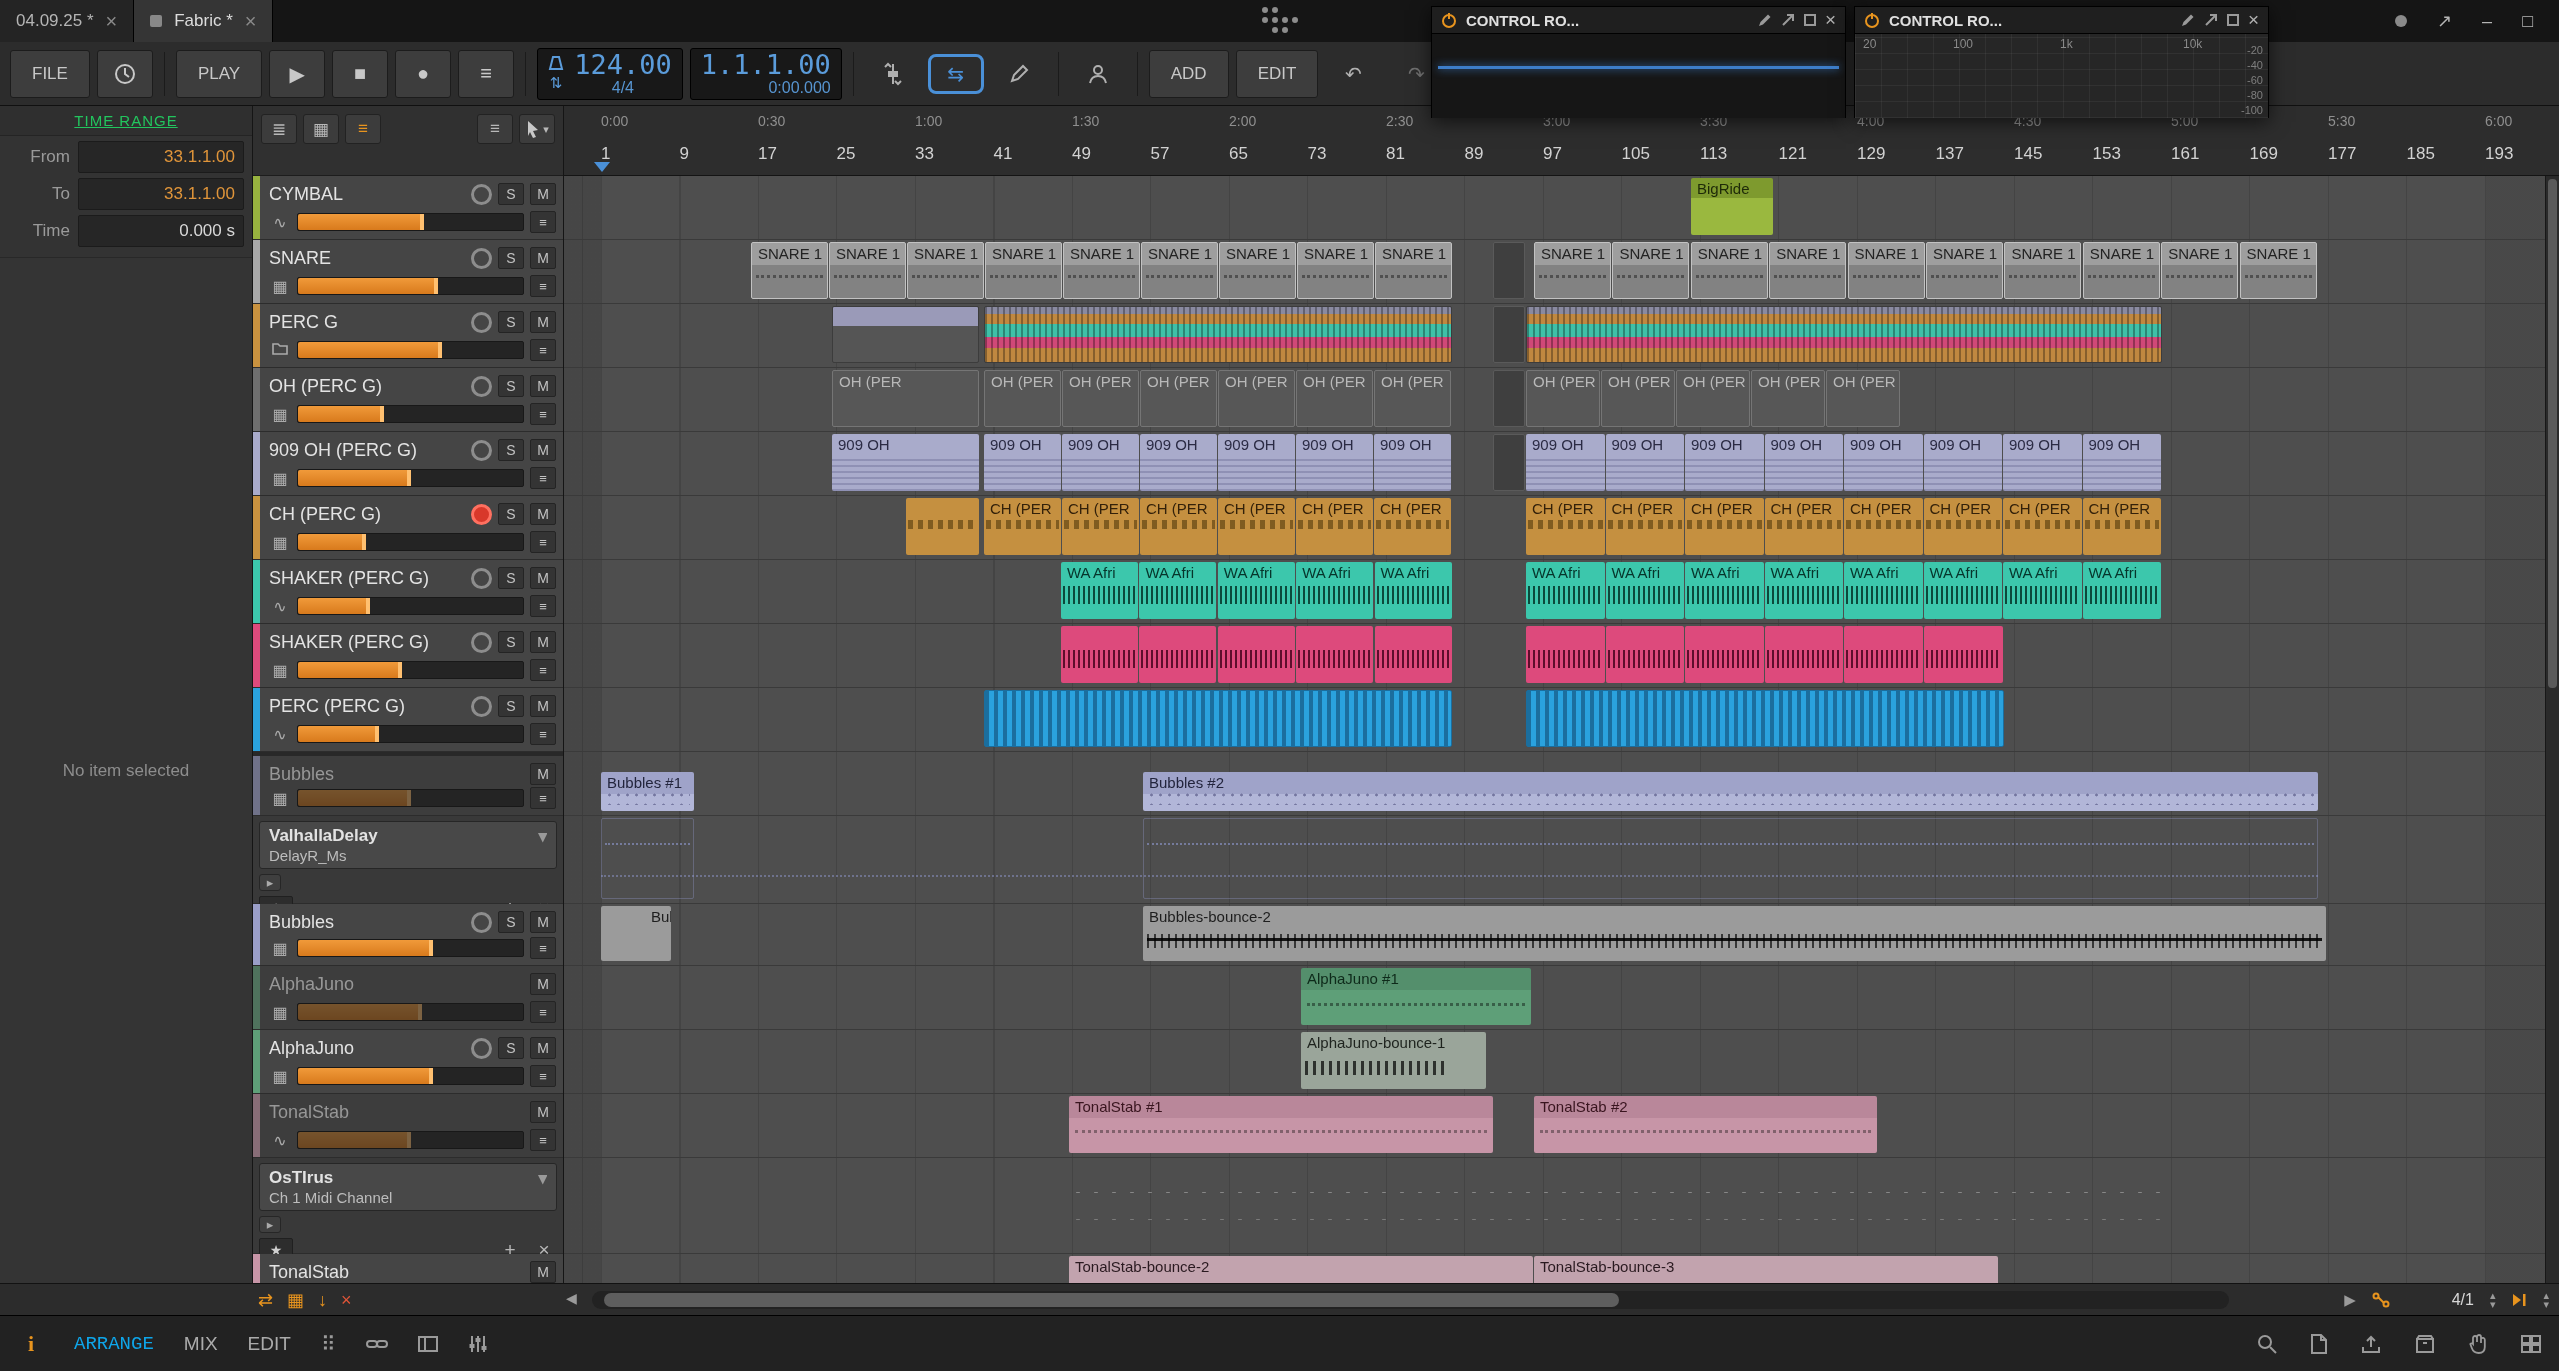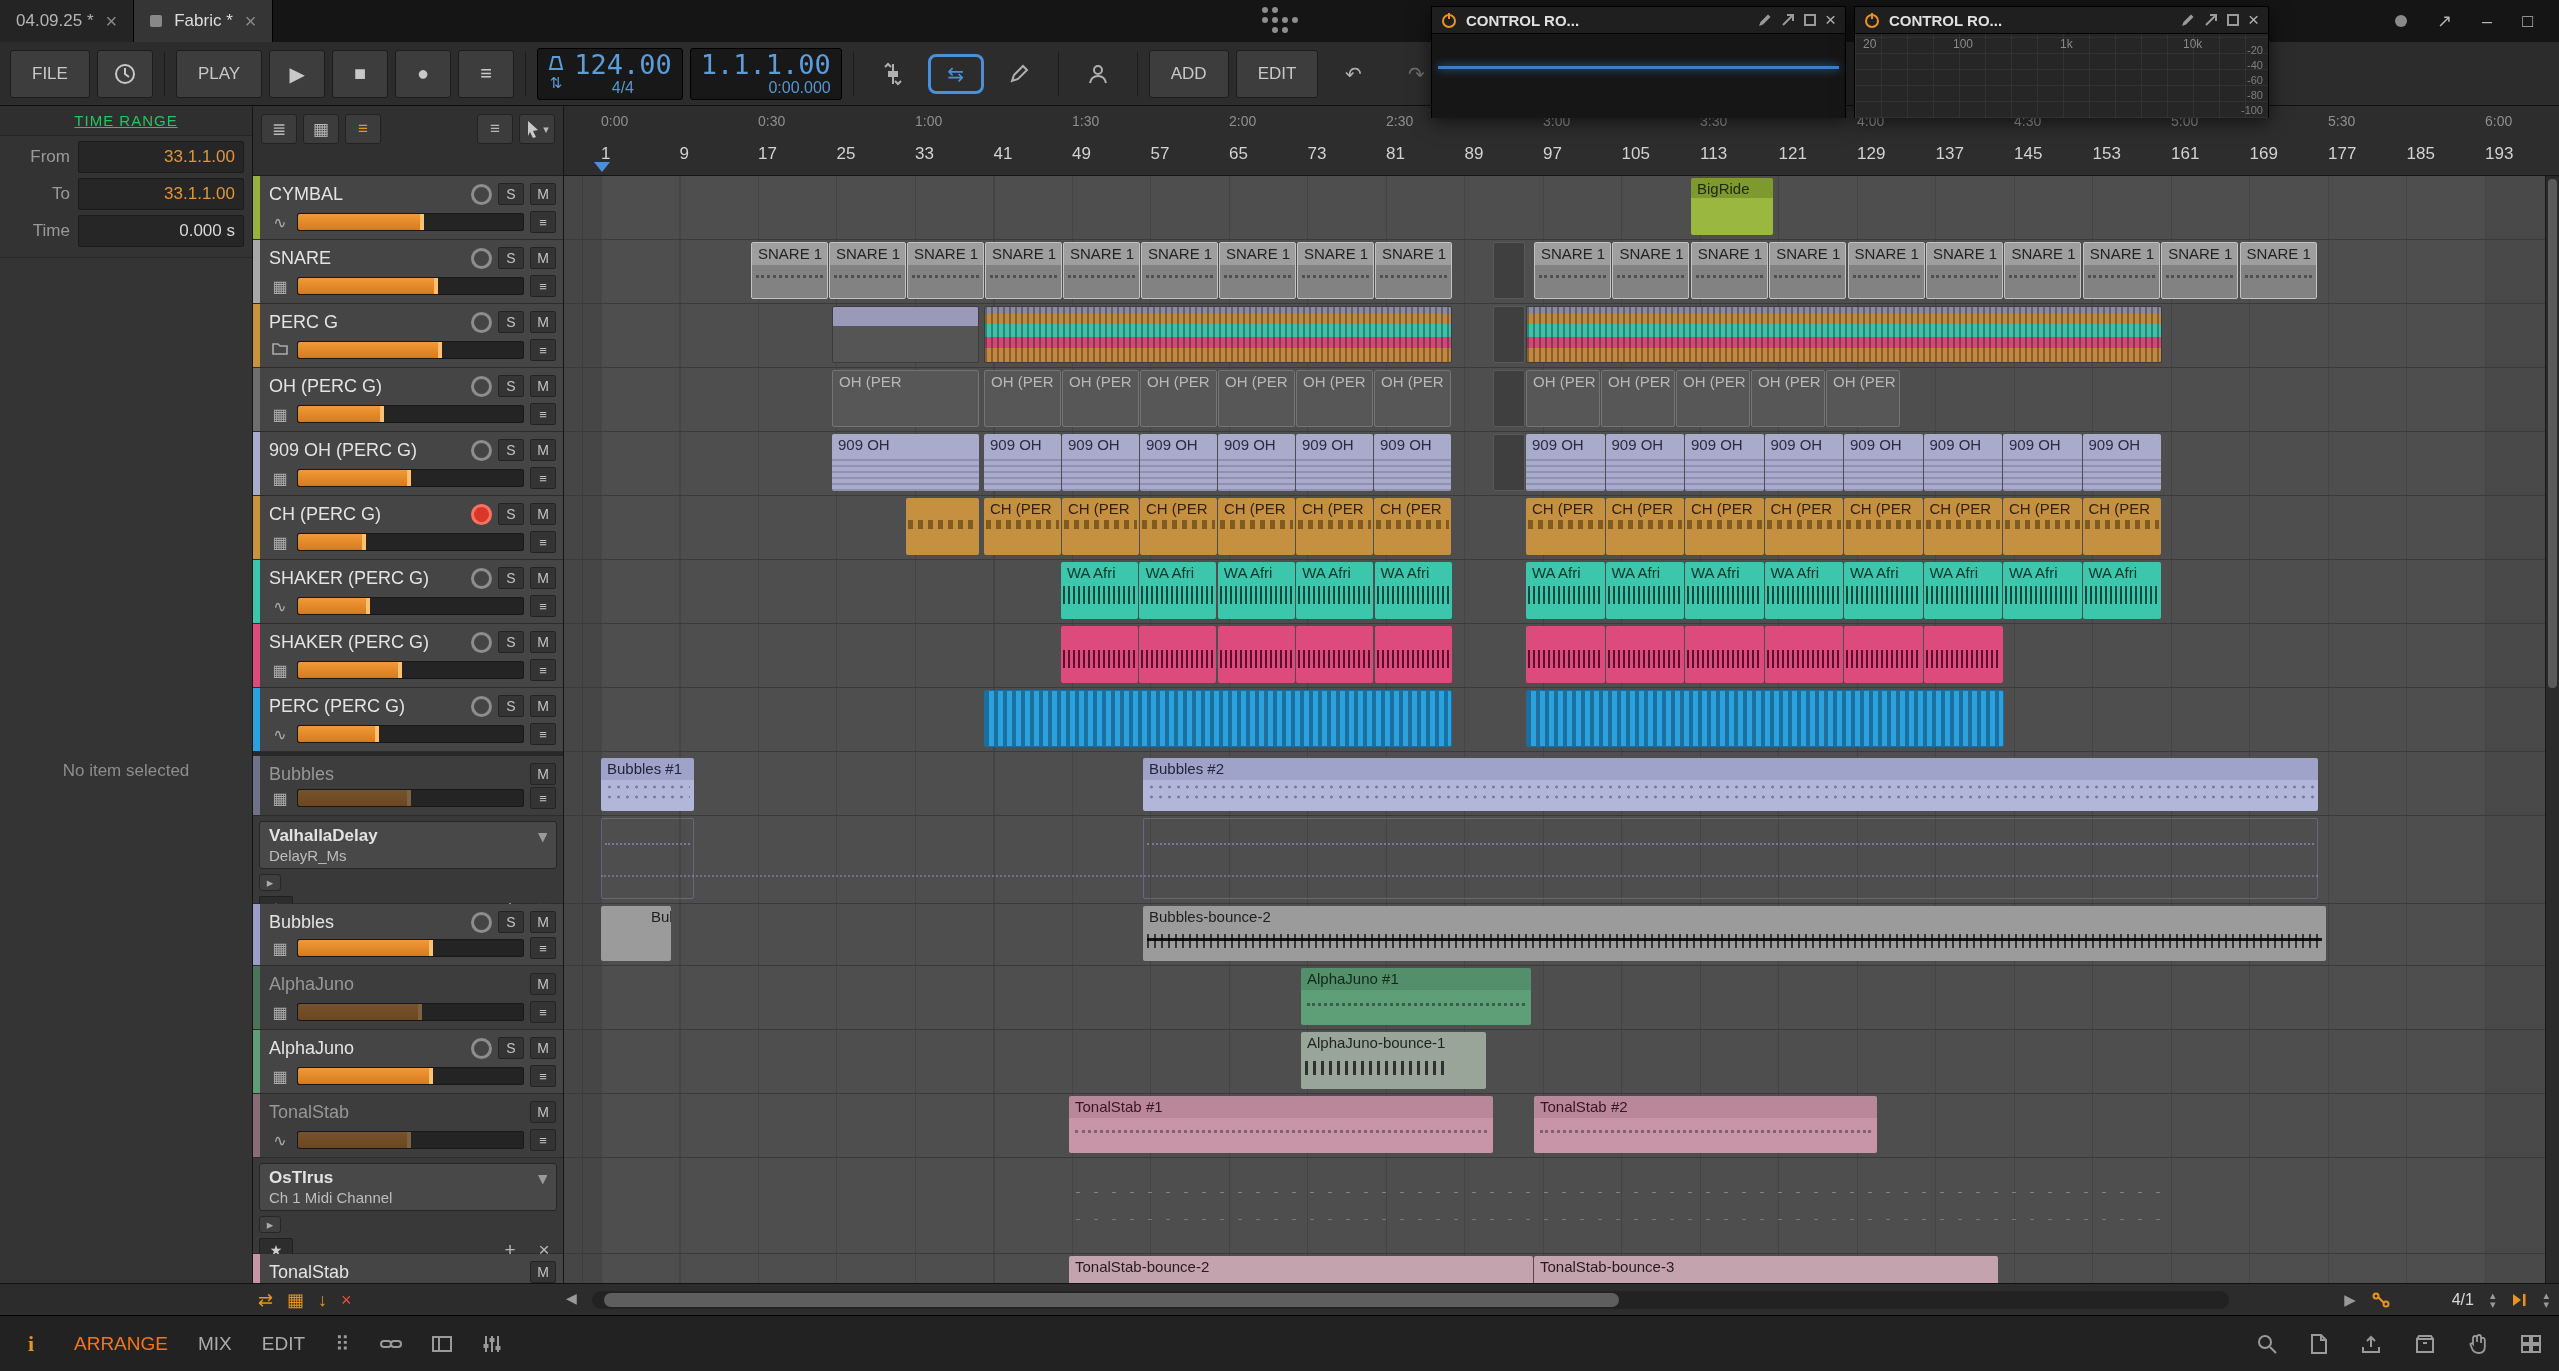--- a/index.html
+++ b/index.html
@@ -123,21 +123,21 @@
   .tan { background:#c59040; color:#33210a; }
   .tan::after { content:""; position:absolute; left:2px; right:2px; top:22px; height:9px;
     background:repeating-linear-gradient(90deg, rgba(60,40,0,.5) 0 5px, transparent 5px 10px); }
   .teal { background:#3cc7ac; color:#06352b; }
   .teal::after { content:""; position:absolute; left:2px; right:2px; top:42%; height:18px;
     background:repeating-linear-gradient(90deg, #0b4a3c 0 2px, transparent 2px 5px); }
   .pink { background:#dd4a7c; color:#3c0a1e; }
   .pink::after { content:""; position:absolute; left:2px; right:2px; top:42%; height:18px;
     background:repeating-linear-gradient(90deg, #5d0e2c 0 2px, transparent 2px 5px); }
   .blue { background:repeating-linear-gradient(90deg, #1b6e9e 0 4px, #2aa2de 4px 9px); border:1px solid #1b6e9e; }
-  .bub { background:linear-gradient(#9fa3c9 0 22px, #b2b6d8 22px); color:#23253d; }
+  .bub { background:linear-gradient(#9fa3c9 0 22px, #b2b6d8 22px); color:#23253d;margin-top:14px; }
   .bub::after { content:""; position:absolute; left:4px; right:4px; top:45%; height:40%;
     background:radial-gradient(rgba(40,40,90,.45) 1px, transparent 1.6px); background-size:9px 10px; }
   .bounce { background:#9b9b9b; color:#1e1e1e; }
   .bounce.wav::before { content:""; position:absolute; left:4px; right:4px; top:58%; border-top:3px solid #141414; }
   .bounce.wav::after { content:""; position:absolute; left:4px; right:4px; top:50%; height:14px;
     background:repeating-linear-gradient(90deg, rgba(0,0,0,.65) 0 2px, transparent 2px 7px); }
   .green { background:linear-gradient(#548f6c 0 22px, #5e9f78 22px); color:#0e2a1a; }
   .green::after { content:""; position:absolute; left:6px; right:6px; top:62%; border-top:3px dotted rgba(0,0,0,.4); }
   .greenb { background:#9aa59a; color:#1e231e; }
   .greenb.wav::after { content:""; position:absolute; left:4px; width:140px; top:50%; height:14px;
@@ -169,21 +169,21 @@
   .harrow { position:absolute; left:566px; top:6px; color:#9a9a9a; font-size:14px; }
   .htrack { position:absolute; left:592px; right:330px; top:7px; height:18px; background:#222; border-radius:9px; }
   .hthumb { position:absolute; left:12px; width:62%; top:2px; bottom:2px; background:#5e5e5e; border-radius:7px; }
   .hr { position:absolute; right:10px; top:0; height:32px; display:flex; align-items:center; gap:16px; color:#9a9a9a; font-size:15px; }
   .updown { display:flex; flex-direction:column; line-height:9px; font-size:11px; color:#9a9a9a; }
   .zoomv { color:#d8d8d8; font-size:16px; }
 
   .statusbar { height:56px; background:#222; border-top:1px solid #000; display:flex; align-items:center; padding:0 18px; gap:30px; }
   .sb-info { color:#e8941e; font-size:22px; font-weight:bold; font-family:"Liberation Serif", serif; width:26px; text-align:center; }
   .sb-tab { font-size:19px; color:#ababab; }
-  .sb-tab.active { color:#f97316; }
+  .sb-tab.active { color:#0ea5e9;font-family:Liberation Mono, monospace; }
   .sb-ic { color:#9a9a9a; font-size:20px; display:flex; align-items:center; }
   .sb-right { margin-left:auto; display:flex; align-items:center; gap:34px; }
   svg.ic { display:block; }
 
   
   .pwin { position:absolute; top:6px; width:415px; height:112px; background:#1d1d1d;
     border:1px solid #000; box-shadow:0 4px 18px rgba(0,0,0,.6); z-index:100; }
   .pw-title { height:27px; background:#1f1f1f; border-bottom:1px solid #000; display:flex; align-items:center; gap:9px; padding:0 9px; }
   .pw-name { color:#e0e0e0; font-size:15px; font-weight:bold; flex:1; white-space:nowrap; overflow:hidden; }
   .pw-ico { color:#9a9a9a; font-size:14px; display:flex; align-items:center; }

